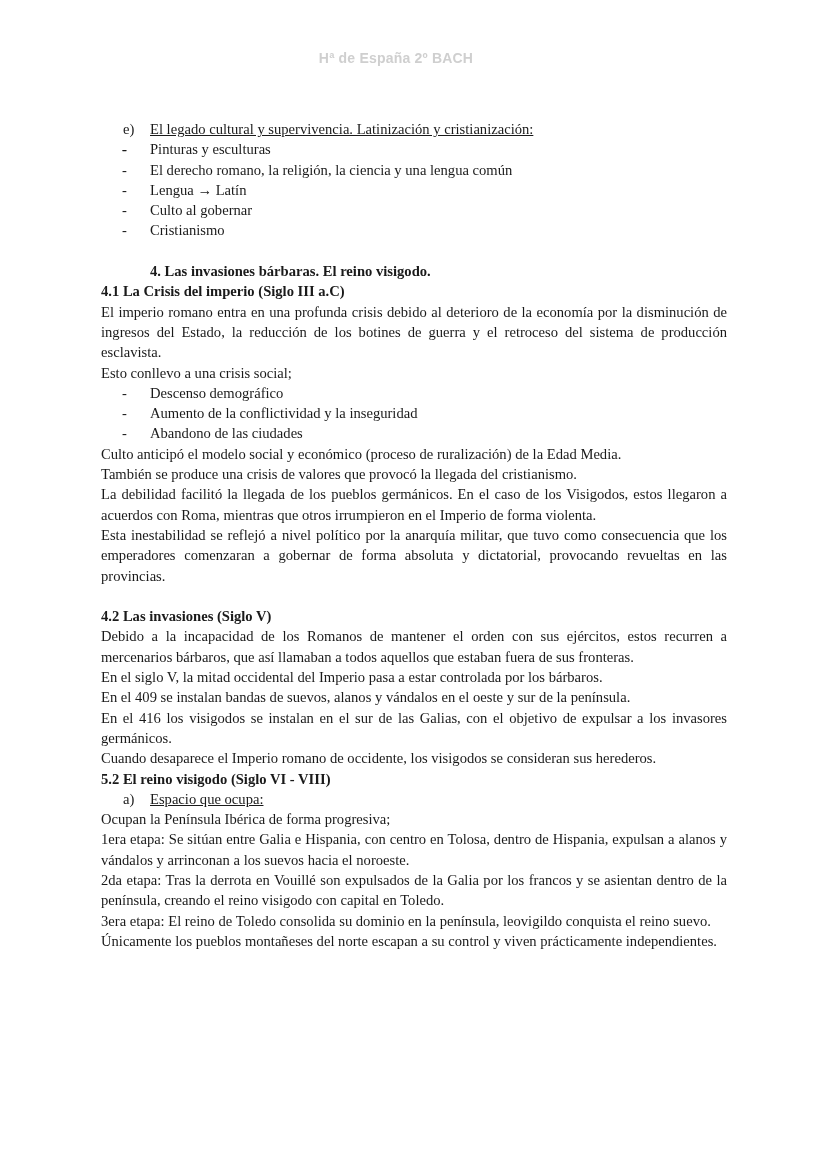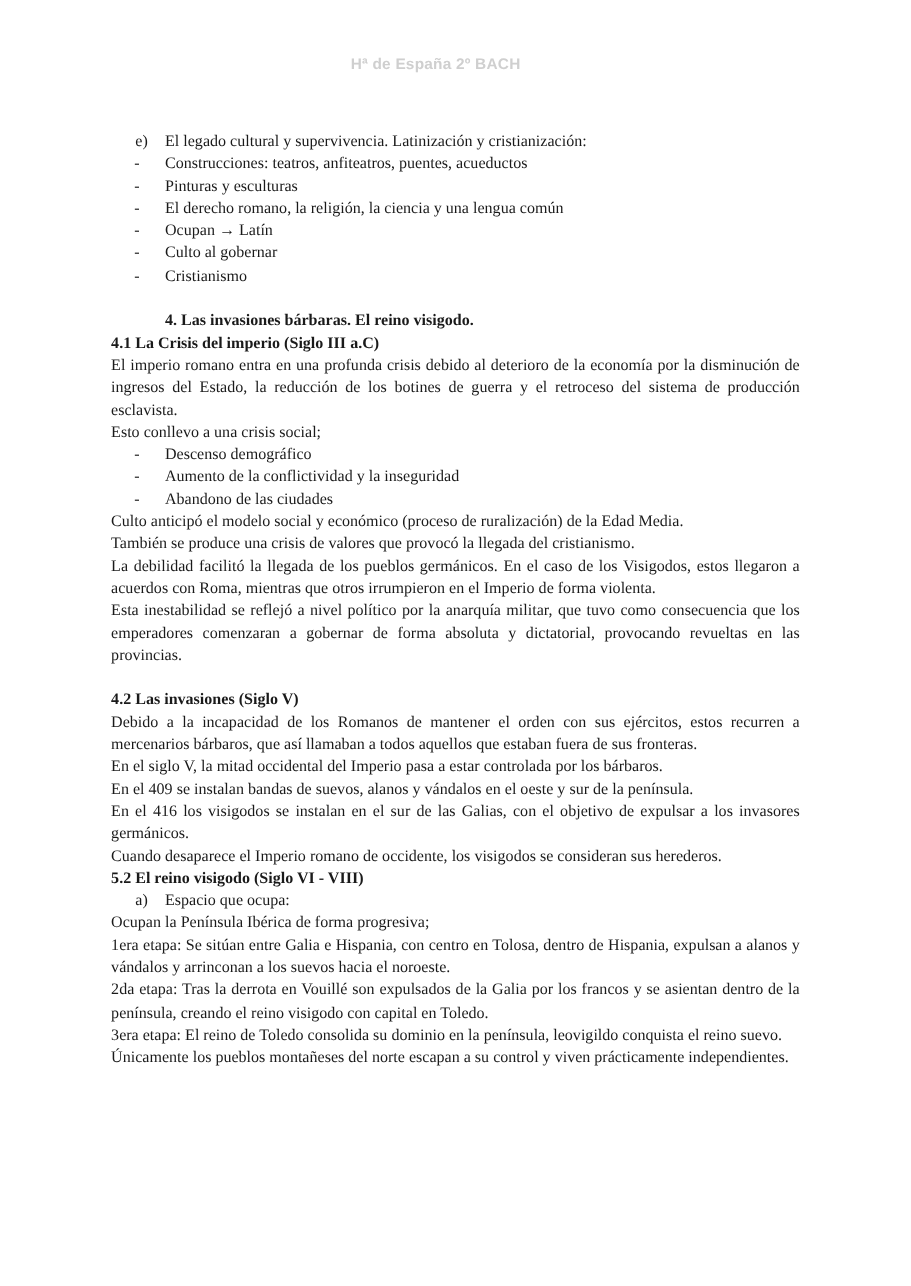--- a/index.html
+++ b/index.html
@@ -15,41 +15,41 @@
     .content {
       position: absolute; top: 119px; left: 101px; width: 626px;
       font-size: 14.6px; line-height: 20.3px;
     }
     .line { display: block; margin: 0; }
     .just { text-align: justify; text-align-last: auto; }
     .list-item { position: relative; padding-left: 49px; }
     .list-item .marker { position: absolute; left: 21px; }
     .alpha-item { position: relative; padding-left: 49px; }
     .alpha-item .marker { position: absolute; left: 22px; }
-    .u { }
+    .u { text-decoration: underline; }
     .bold { font-weight: bold; }
     .h-main { padding-left: 49px; font-weight: bold; }
     .gap { height: 20.3px; }
     p { margin: 0; }
   </style>
 </head>
 <body>
 
 <div class="header">Hª de España 2º BACH</div>
 
 <div class="content">
 
   <div class="alpha-item line">
     <span class="marker">e)</span>
     <span class="u">El legado cultural y supervivencia. Latinización y cristianización:</span>
   </div>
-  <div class="list-item line"><span class="marker">-</span><span>Construcciones: teatros, anfiteatros, puentes, acueductos</span></div>
+  <div class="list-item line"><span class="marker">-</span></div>
   <div class="list-item line"><span class="marker">-</span><span>Pinturas y esculturas</span></div>
   <div class="list-item line"><span class="marker">-</span><span>El derecho romano, la religión, la ciencia y una lengua común</span></div>
-  <div class="list-item line"><span class="marker">-</span><span>Ocupan → Latín</span></div>
+  <div class="list-item line"><span class="marker">-</span><span>Lengua → Latín</span></div>
   <div class="list-item line"><span class="marker">-</span><span>Culto al gobernar</span></div>
   <div class="list-item line"><span class="marker">-</span><span>Cristianismo</span></div>
 
   <div class="gap"></div>
 
   <div class="h-main line">4. Las invasiones bárbaras. El reino visigodo.</div>
   <div class="bold line">4.1 La Crisis del imperio (Siglo III a.C)</div>
   <p class="just">El imperio romano entra en una profunda crisis debido al deterioro de la economía por la disminución de ingresos del Estado, la reducción de los botines de guerra y el retroceso del sistema de producción esclavista.</p>
   <p>Esto conllevo a una crisis social;</p>
   <div class="list-item line"><span class="marker">-</span><span>Descenso demográfico</span></div>

